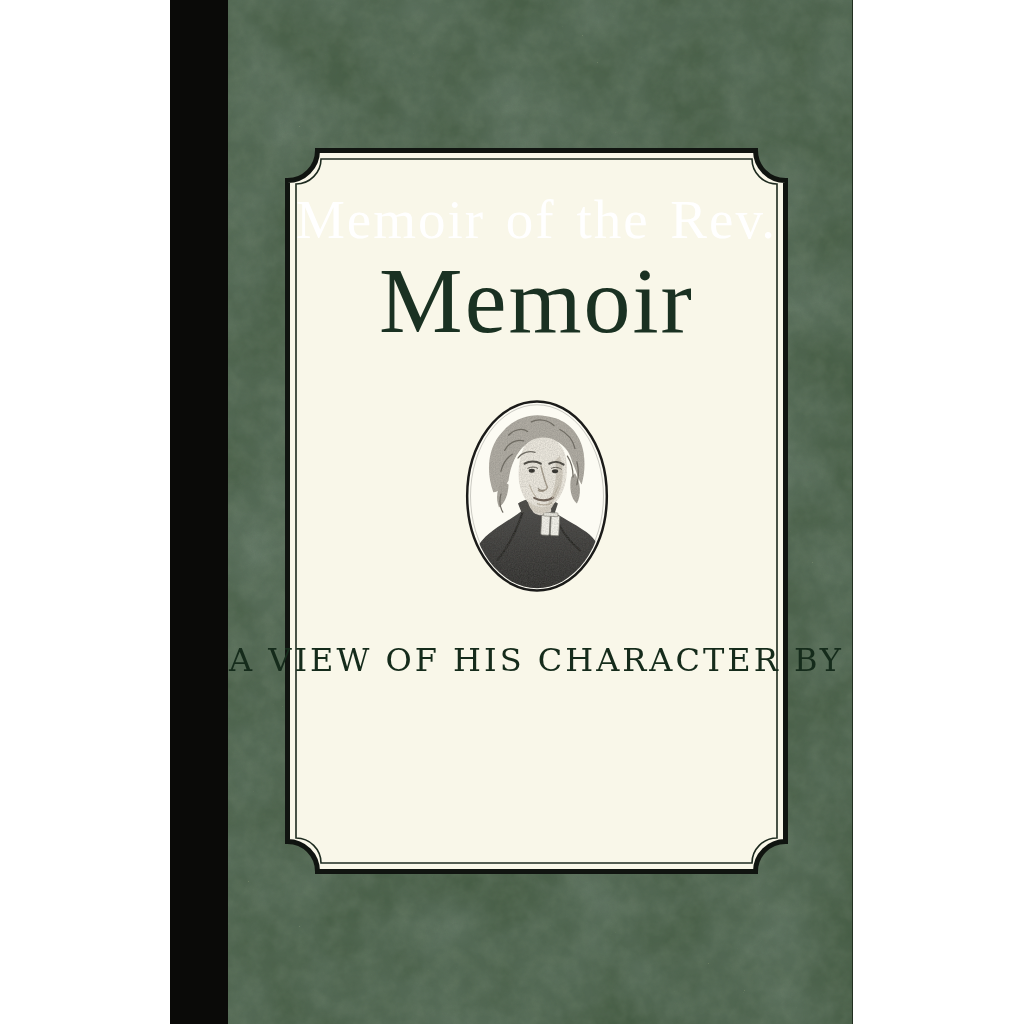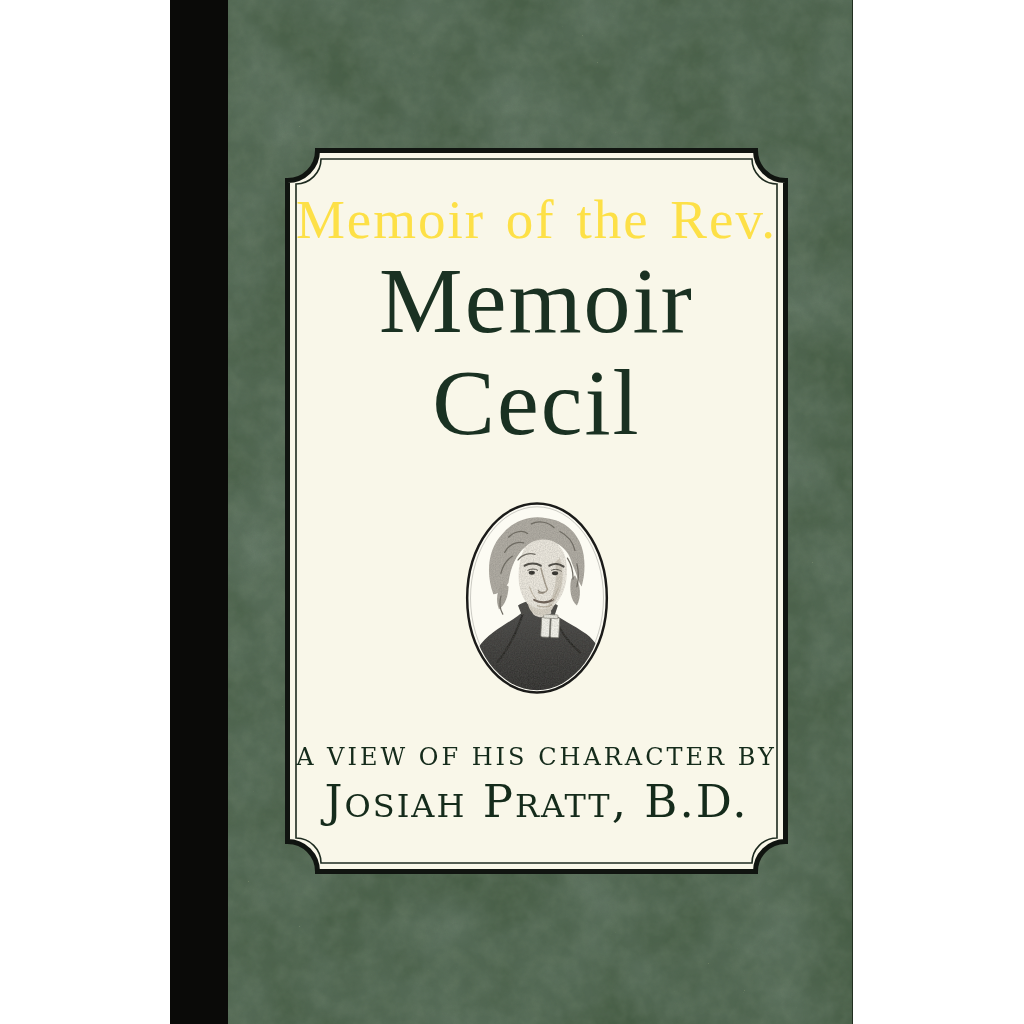--- a/index.html
+++ b/index.html
@@ -19,30 +19,30 @@
   .texture{position:absolute;left:0;top:0;width:100%;height:100%;display:block;}
   .panel{position:absolute;left:57px;top:148px;width:503px;height:726px;}
   .panel-frame{position:absolute;left:0;top:0;width:100%;height:100%;display:block;}
   .panel-content{
     position:absolute;left:0;top:0;width:100%;height:100%;
     display:flex;flex-direction:column;align-items:center;text-align:center;
     color:#17301f;
   }
   .title-line1{
     margin-top:44px;font-size:55px;line-height:1;
-    letter-spacing:2px;word-spacing:5px;color:#fde047;
+    letter-spacing:2px;word-spacing:5px;color:#ffffff;
   }
   .title-line2{margin-top:6px;font-size:94px;line-height:1;letter-spacing:2px;color:#1a3122;}
   .title-line3{margin-top:8px;font-size:94px;line-height:1;letter-spacing:2px;color:#1a3122;}
   .portrait{margin-top:50px;width:152px;height:198px;}
   .portrait svg{width:100%;height:100%;display:block;}
   .subtitle{
     margin-top:46px;
     font-family:"DejaVu Serif", serif;
-    font-size:24px;line-height:1.2;letter-spacing:3px;
+    font-size:32px;line-height:1.2;letter-spacing:3px;
     color:#152b1b;white-space:nowrap;
   }
   .author{
     margin-top:4px;
     font-family:"DejaVu Serif", serif;
     font-variant:small-caps;
     font-size:45px;line-height:1.15;letter-spacing:2px;
     color:#152b1b;white-space:nowrap;
   }
 </style>
@@ -88,21 +88,20 @@
                    L 2.5 32.5 A 30 30 0 0 0 32.5 2.5 Z" fill="#f9f7e9" stroke="#101410" stroke-width="5"></path>
 
           <path d="M 36 11 L 467 11 A 25 25 0 0 0 492 36 L 492 690
                    A 25 25 0 0 0 467 715 L 36 715 A 25 25 0 0 0 11 690
                    L 11 36 A 25 25 0 0 0 36 11 Z" fill="none" stroke="#1d2a1f" stroke-width="1.6"></path>
         </svg>
 
         <div class="panel-content">
           <div class="title-line1">Memoir of the Rev.</div>
           <div class="title-line2">Memoir</div>
-          <div class="title-line3">Cecil</div>
 
           <div class="portrait" role="img" aria-label="Engraved oval portrait of the Rev. Richard Cecil">
             <svg viewBox="0 0 160 208" aria-hidden="true">
               <defs>
                 <clipPath id="ovalClip">
                     <ellipse cx="80" cy="104" rx="71" ry="97"></ellipse>
                   </clipPath>
                 <linearGradient id="coatG" x1="0" y1="0" x2="0" y2="1">
                   <stop offset="0" stop-color="#4a4947"></stop>
                   <stop offset="1" stop-color="#2c2b29"></stop>
@@ -173,19 +172,18 @@
                 <path d="M 81 96 C 83 98 86 98.5 88 97.5" stroke="#8a8174" stroke-width="1.2" fill="none"></path>
                 <path d="M 77 106 C 83 109.5 92 109.5 97 105.5" stroke="#6f6257" stroke-width="2.2" fill="none" stroke-linecap="round"></path>
                 <path d="M 80 112 C 85 114 92 114 96 111" stroke="#bdb4a4" stroke-width="1.4" fill="none"></path>
                 <path d="M 72 92 C 74 98 76 102 79 105" stroke="#c3bbab" stroke-width="1.2" fill="none"></path>
                 <path d="M 102 94 C 100 100 98 104 96 106" stroke="#c3bbab" stroke-width="1.2" fill="none"></path>
               </g>
             </svg>
           </div>
 
           <div class="subtitle">A VIEW OF HIS CHARACTER BY</div>
-          <div class="author">Josiah Pratt, B.D.</div>
         </div>
       </div>
 
     </div>
   </div>
 </div>
 
 </body></html>

